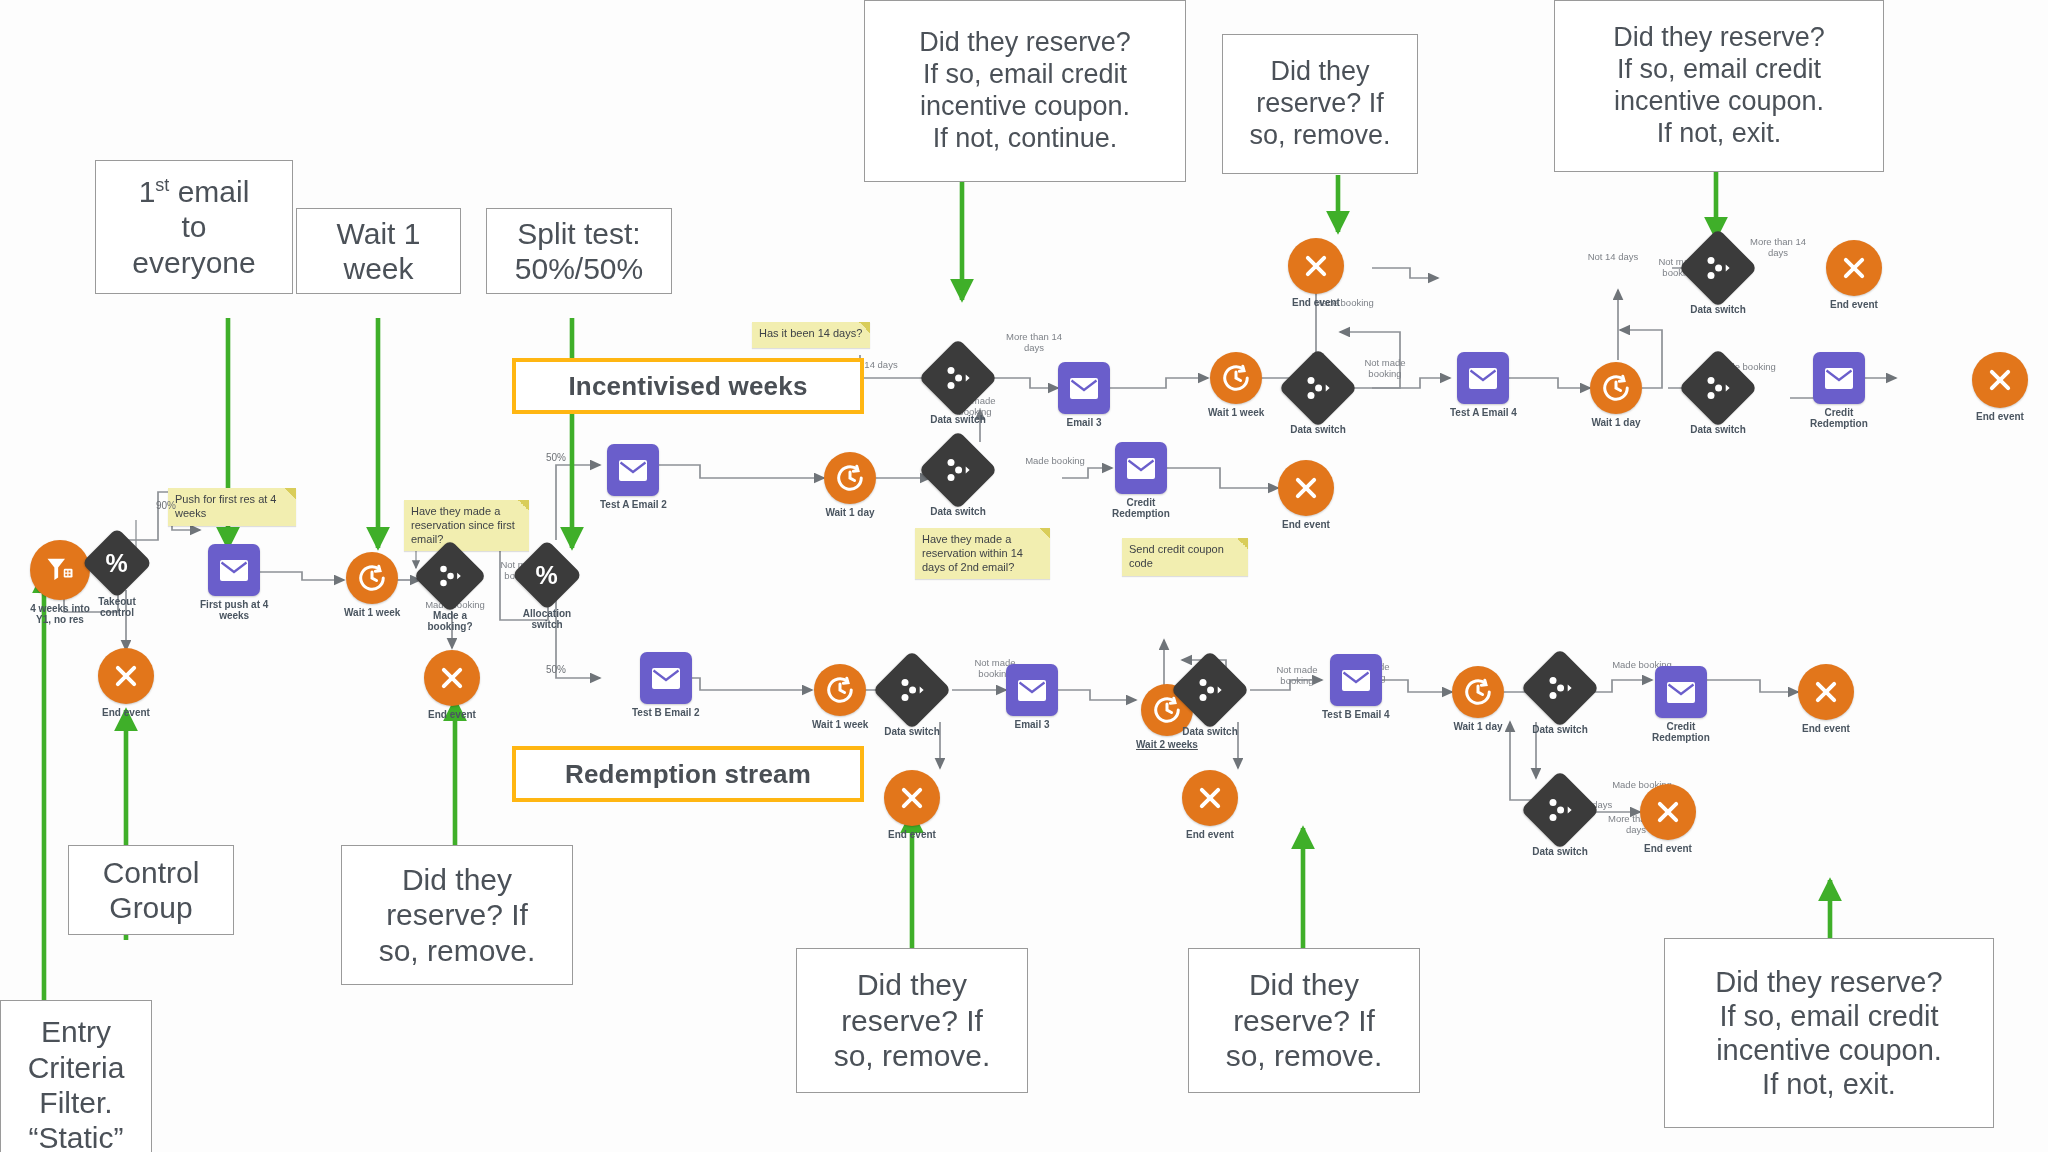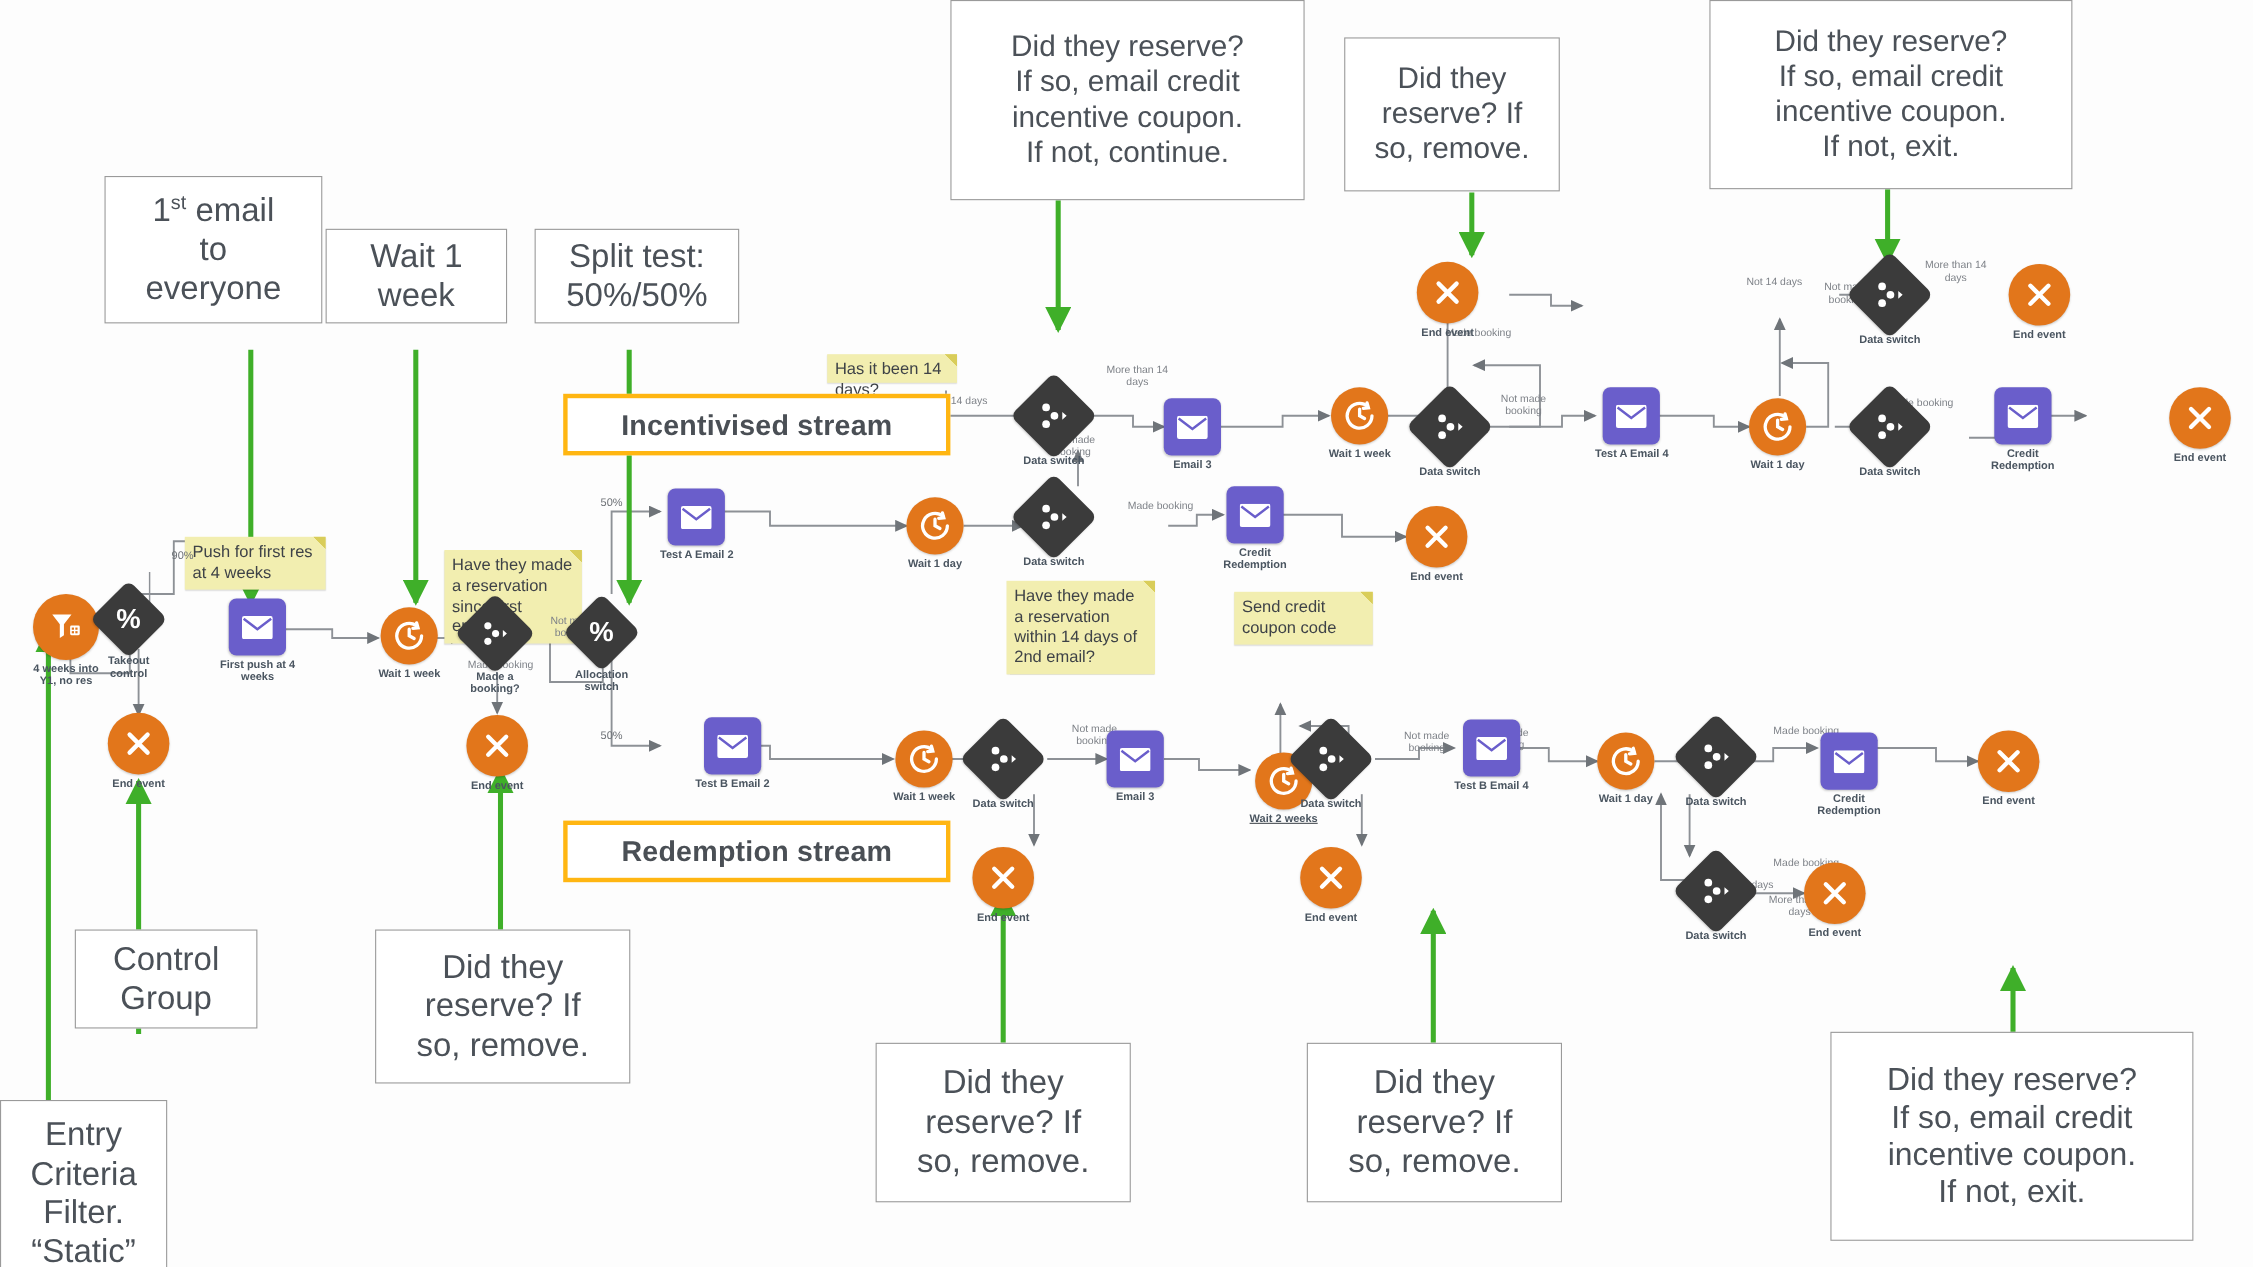--- a/index.html
+++ b/index.html
@@ -14,21 +14,21 @@
            color:#4b5158;line-height:1.18;box-sizing:border-box;padding:4px 8px;}
   .callout span{display:block;}
 
   
   .streamlabel{position:absolute;background:#fff;border:4px solid #ffb612;
       display:flex;align-items:center;justify-content:center;
       font-weight:bold;color:#4a4f55;box-sizing:border-box;letter-spacing:.2px;}
 
   
   .sticky{position:absolute;background:#f2eeb0;color:#3e4247;
-          font-size:15px;line-height:1.25;padding:5px 7px;box-sizing:border-box;
+          font-size:11px;line-height:1.25;padding:5px 7px;box-sizing:border-box;
           box-shadow:0 1px 1px rgba(0,0,0,.12);}
   .sticky .fold{position:absolute;right:0;top:0;width:11px;height:11px;
           background:linear-gradient(225deg,#d9cd5a 50%,transparent 50%);}
 
   
   .node{position:absolute;display:flex;flex-direction:column;align-items:center;}
   .shape{position:relative;}
 
   .circ{border-radius:50%;background:#e2761b;display:flex;align-items:center;
         justify-content:center;box-shadow:0 1px 2px rgba(0,0,0,.2);}
@@ -155,21 +155,21 @@
 <div class="sticky" style="left:915px;top:528px;width:135px;">
   <span class="fold"></span>
   <span>Have they made a reservation within 14 days of 2nd email?</span>
 </div>
 <div class="sticky" style="left:1122px;top:538px;width:126px;">
   <span class="fold"></span>
   <span>Send credit coupon code</span>
 </div>
 
 <div class="streamlabel" style="left:512px;top:358px;width:352px;height:56px;font-size:26px;">
-  <span>Incentivised stream</span>
+  <span>Incentivised weeks</span>
 </div>
 <div class="streamlabel" style="left:512px;top:746px;width:352px;height:56px;font-size:26px;">
   <span>Redemption stream</span>
 </div>
 
 <div class="callout" style="left:95px;top:160px;width:198px;height:134px;font-size:30px;">
   <span>1<sup style="font-size:18px;">st</sup> email<br>to<br>everyone</span>
 </div>
 
 <div class="callout" style="left:296px;top:208px;width:165px;height:86px;font-size:30px;">

